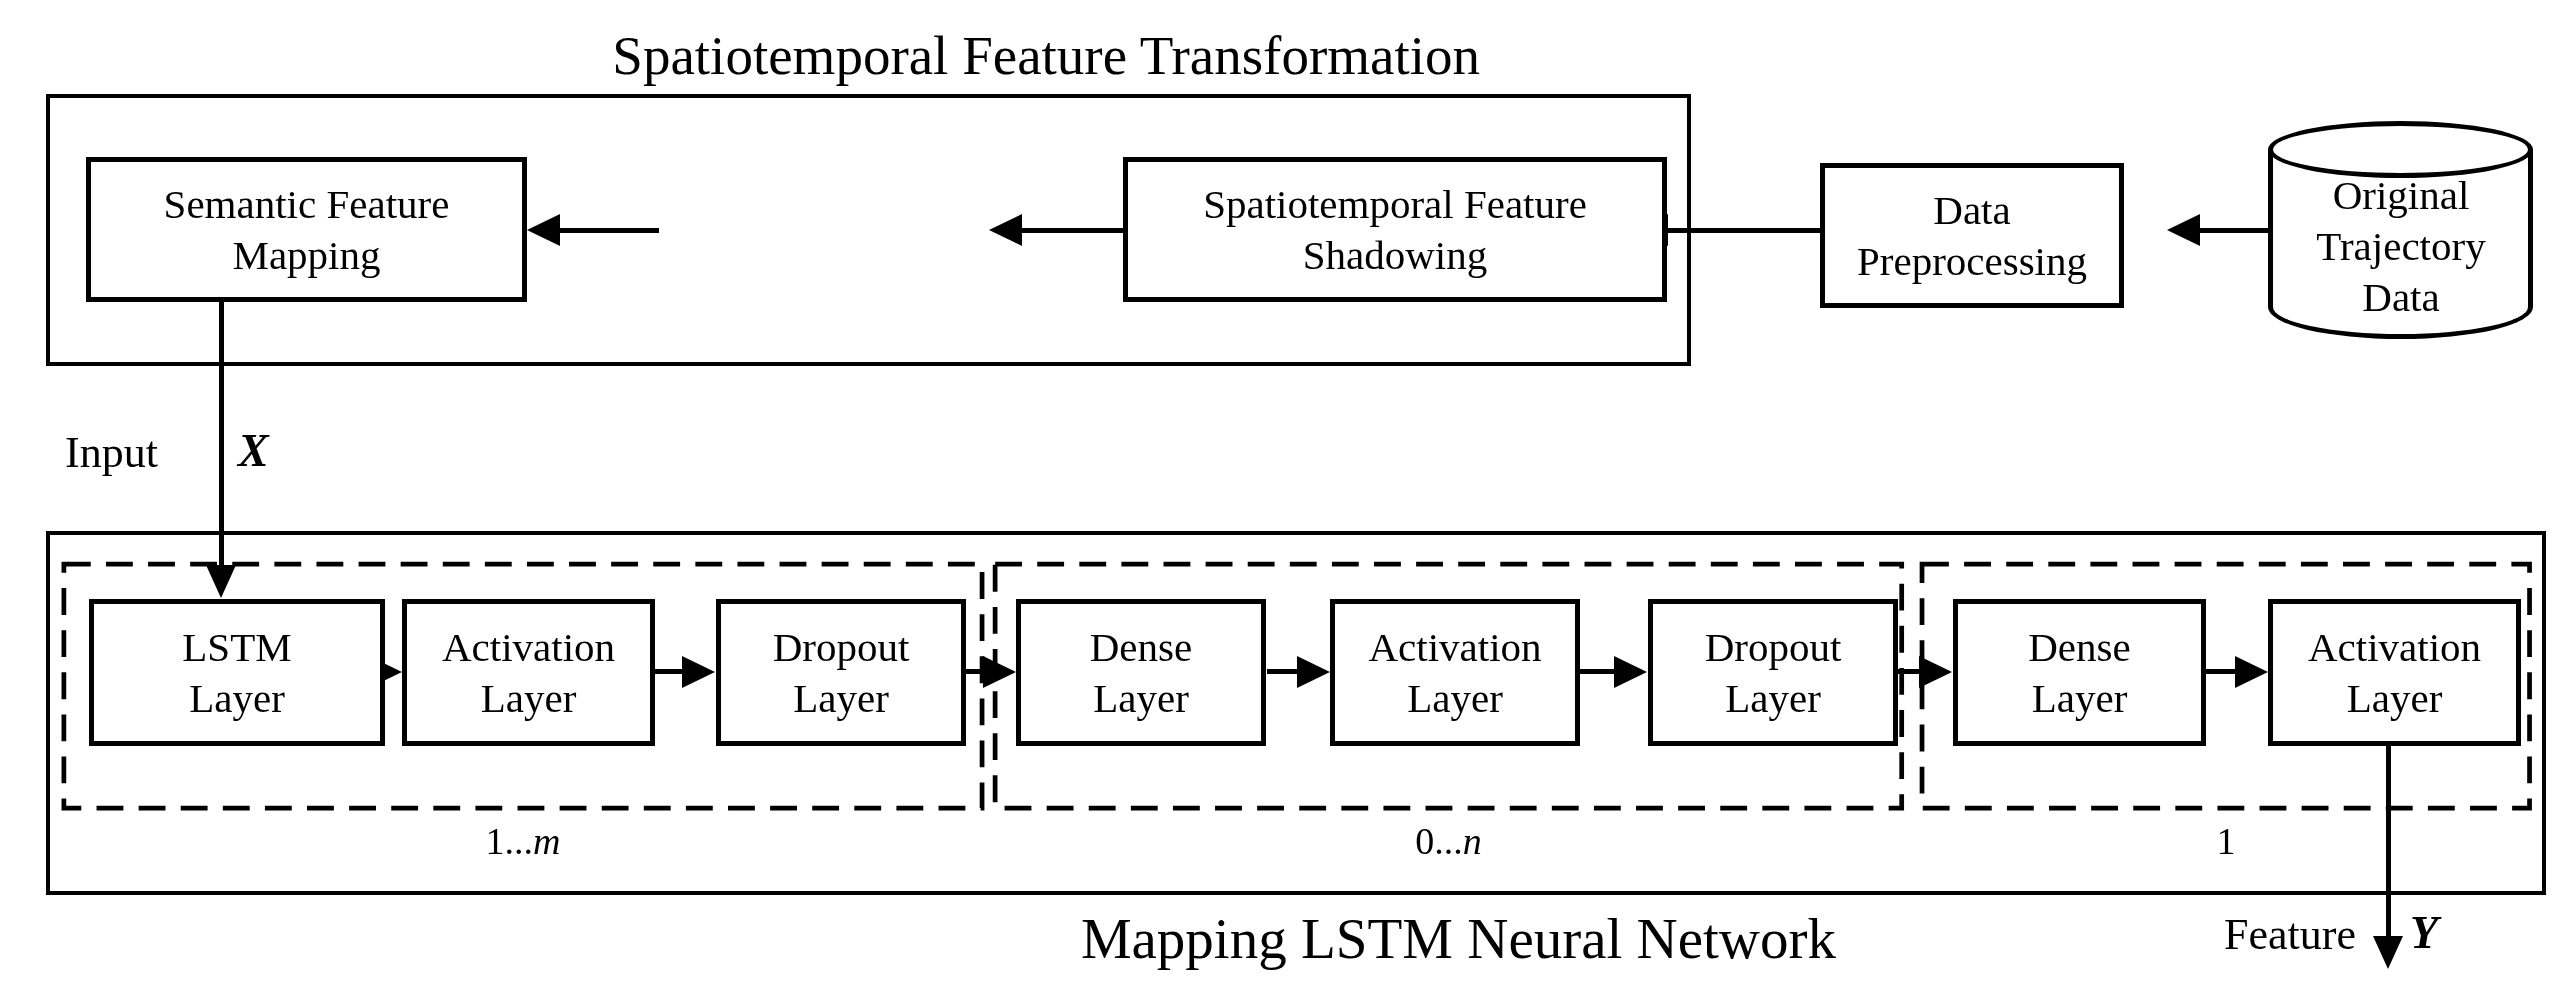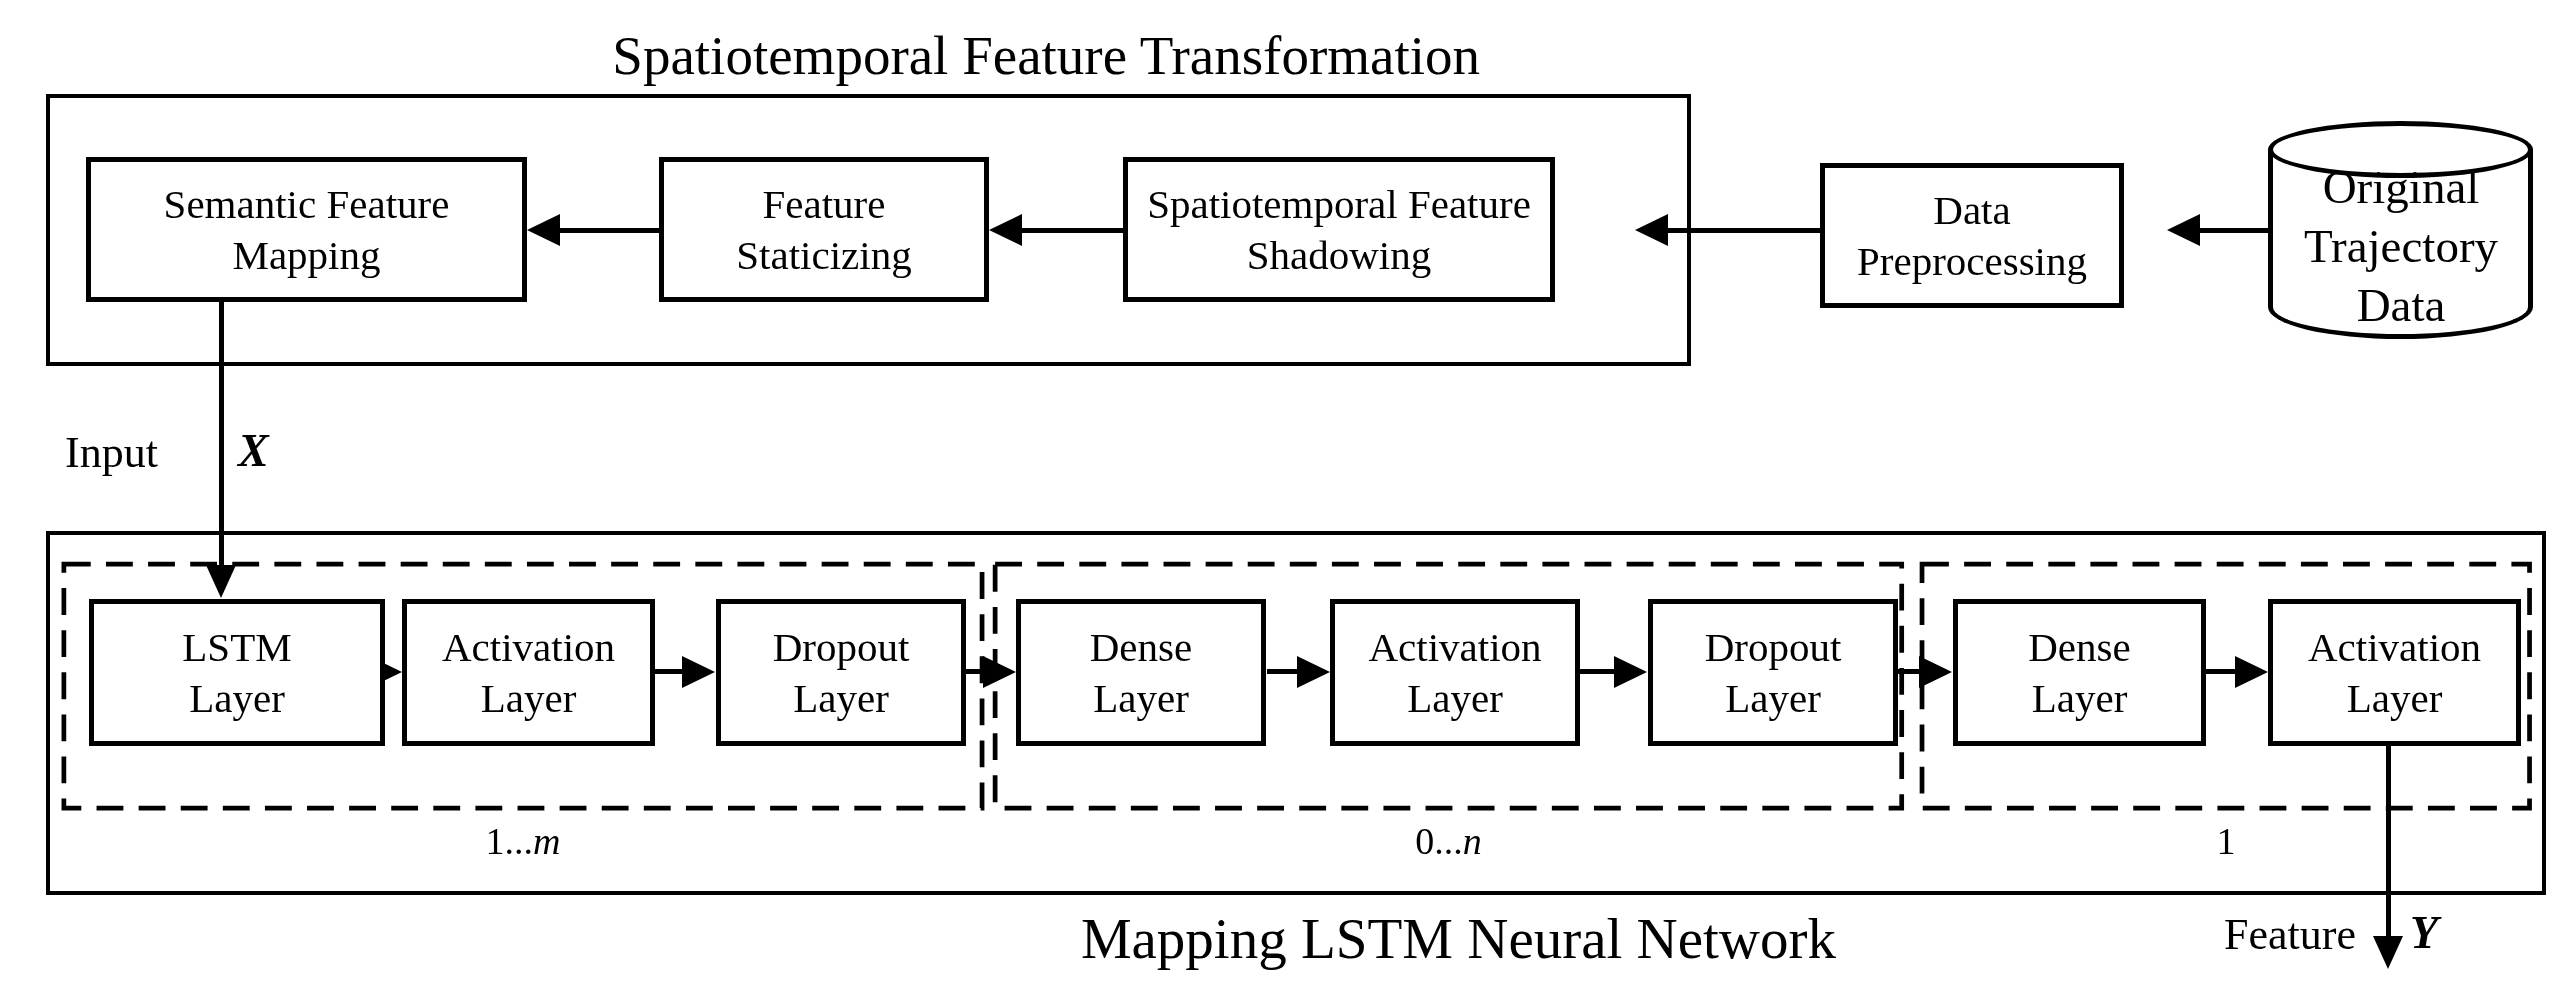--- a/index.html
+++ b/index.html
@@ -18,21 +18,21 @@
   .head-left{position:absolute;width:0;height:0;border-top:16px solid transparent;
              border-bottom:16px solid transparent;border-right:33px solid #000;}
   .head-right{position:absolute;width:0;height:0;border-top:16px solid transparent;
               border-bottom:16px solid transparent;border-left:33px solid #000;}
   .head-down{position:absolute;width:0;height:0;border-left:15.2px solid transparent;
              border-right:15.2px solid transparent;border-top:33px solid #000;}
   .cyl-top{position:absolute;border:5.1px solid #000;box-sizing:border-box;border-radius:50%;background:#ffffff;}
   .cyl-body{position:absolute;border:5.1px solid #000;border-top:none;box-sizing:border-box;
             background:transparent;border-bottom-left-radius:50% 32px;border-bottom-right-radius:50% 32px;}
   .cyl-text{position:absolute;display:flex;align-items:center;justify-content:center;
-            text-align:center;font-size:47px;line-height:1.25;}
+            text-align:center;font-size:41px;line-height:1.25;}
   .flowlabel{position:absolute;font-size:44px;white-space:nowrap;}
   .flowsym{position:absolute;font-size:46px;font-weight:bold;font-style:italic;white-space:nowrap;}
   .grouplabel{position:absolute;text-align:center;font-size:38px;white-space:nowrap;}
   .grouplabel .var{font-style:italic;}
   .dashes{position:absolute;left:0;top:0;}
 </style>
 </head>
 <body>
 
 <div class="canvas">
@@ -79,24 +79,21 @@
   <div class="hline" style="left:1580px;top:669px;width:36px;"></div>
   <div class="head-right" style="left:1614px;top:656px;"></div>
   <div class="hline" style="left:1897px;top:669px;width:23px;"></div>
   <div class="head-right" style="left:1919px;top:656px;"></div>
   <div class="hline" style="left:2206px;top:669px;width:30.5px;"></div>
   <div class="head-right" style="left:2235px;top:656px;"></div>
 
   <div class="box" style="left:86px;top:157px;width:441px;height:145px;padding:0 7.3px;">
     <span class="txt">Semantic Feature Mapping</span>
   </div>
-  <div class="box" style="left:659px;top:157px;width:330px;height:145px;padding:0 7.3px;">
-    <span class="txt">Feature Staticizing</span>
-  </div>
-  <div class="box" style="left:1123px;top:157px;width:432px;height:145px;padding:0 7.3px;">
+  <div class="box" style="left:1123px;top:157px;width:544px;height:145px;padding:0 7.3px;">
     <span class="txt">Spatiotemporal Feature Shadowing</span>
   </div>
   <div class="box" style="left:1820px;top:157px;width:304px;height:145px;padding:0 7.3px;margin-top:6px;">
     <span class="txt">Data Preprocessing</span>
   </div>
 
   <div>
     <div class="cyl-body" style="left:2268px;top:149px;width:265px;height:190px;"></div>
     <div class="cyl-top" style="left:2268px;top:121px;width:265px;height:57px;"></div>
     <div class="cyl-text" style="left:2276px;top:165px;width:250px;height:163px;">Original Trajectory Data</div>

